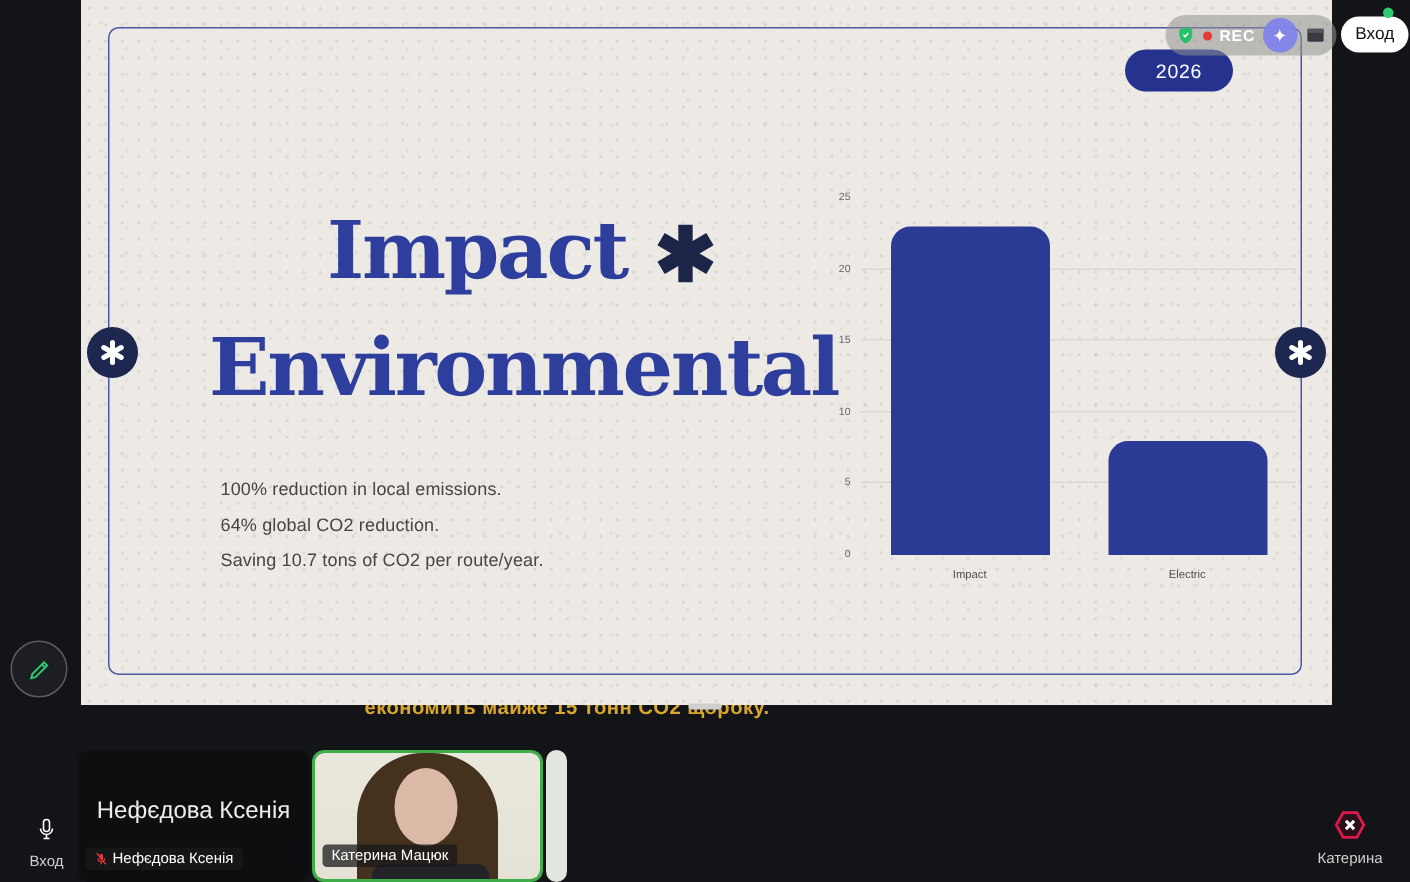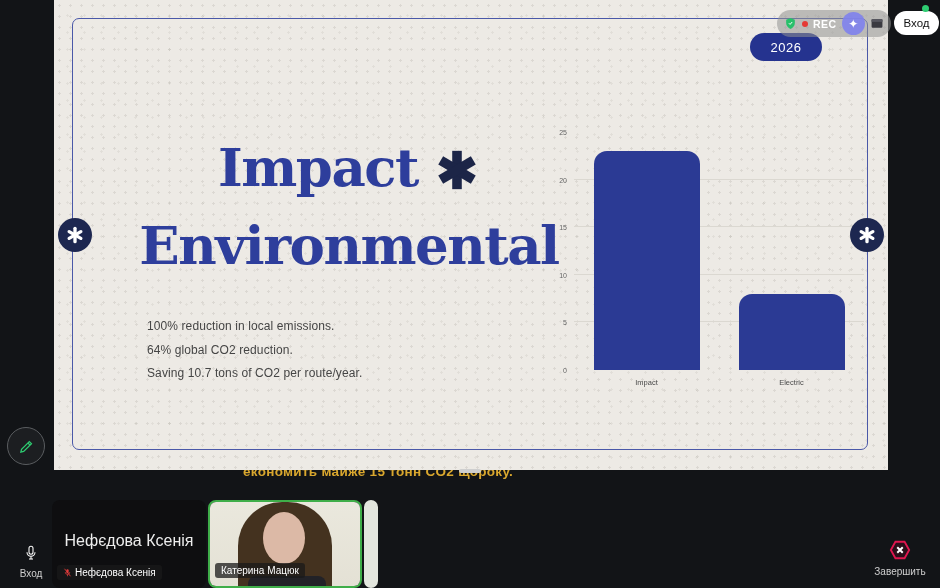--- a/index.html
+++ b/index.html
@@ -230,16 +230,16 @@
         <line x1="9" y1="21" x2="15" y2="21" stroke="#fff" stroke-width="1.6"></line>
       </svg>
     <span class="lbl">Вход</span>
   </div>
 
   <div class="ctrl ctrl-end">
     <svg width="22" height="22" viewBox="0 0 24 24">
         <polygon points="7,3 17,3 22,12 17,21 7,21 2,12" fill="#2b0f1a" stroke="#e0164f" stroke-width="2"></polygon>
         <path d="M9 9l6 6M15 9l-6 6" stroke="#fff" stroke-width="2.2"></path>
       </svg>
-    <span class="lbl">Завершить</span>
+    <span class="lbl">Катерина</span>
   </div>
 
 </div>
 
 </body></html>

